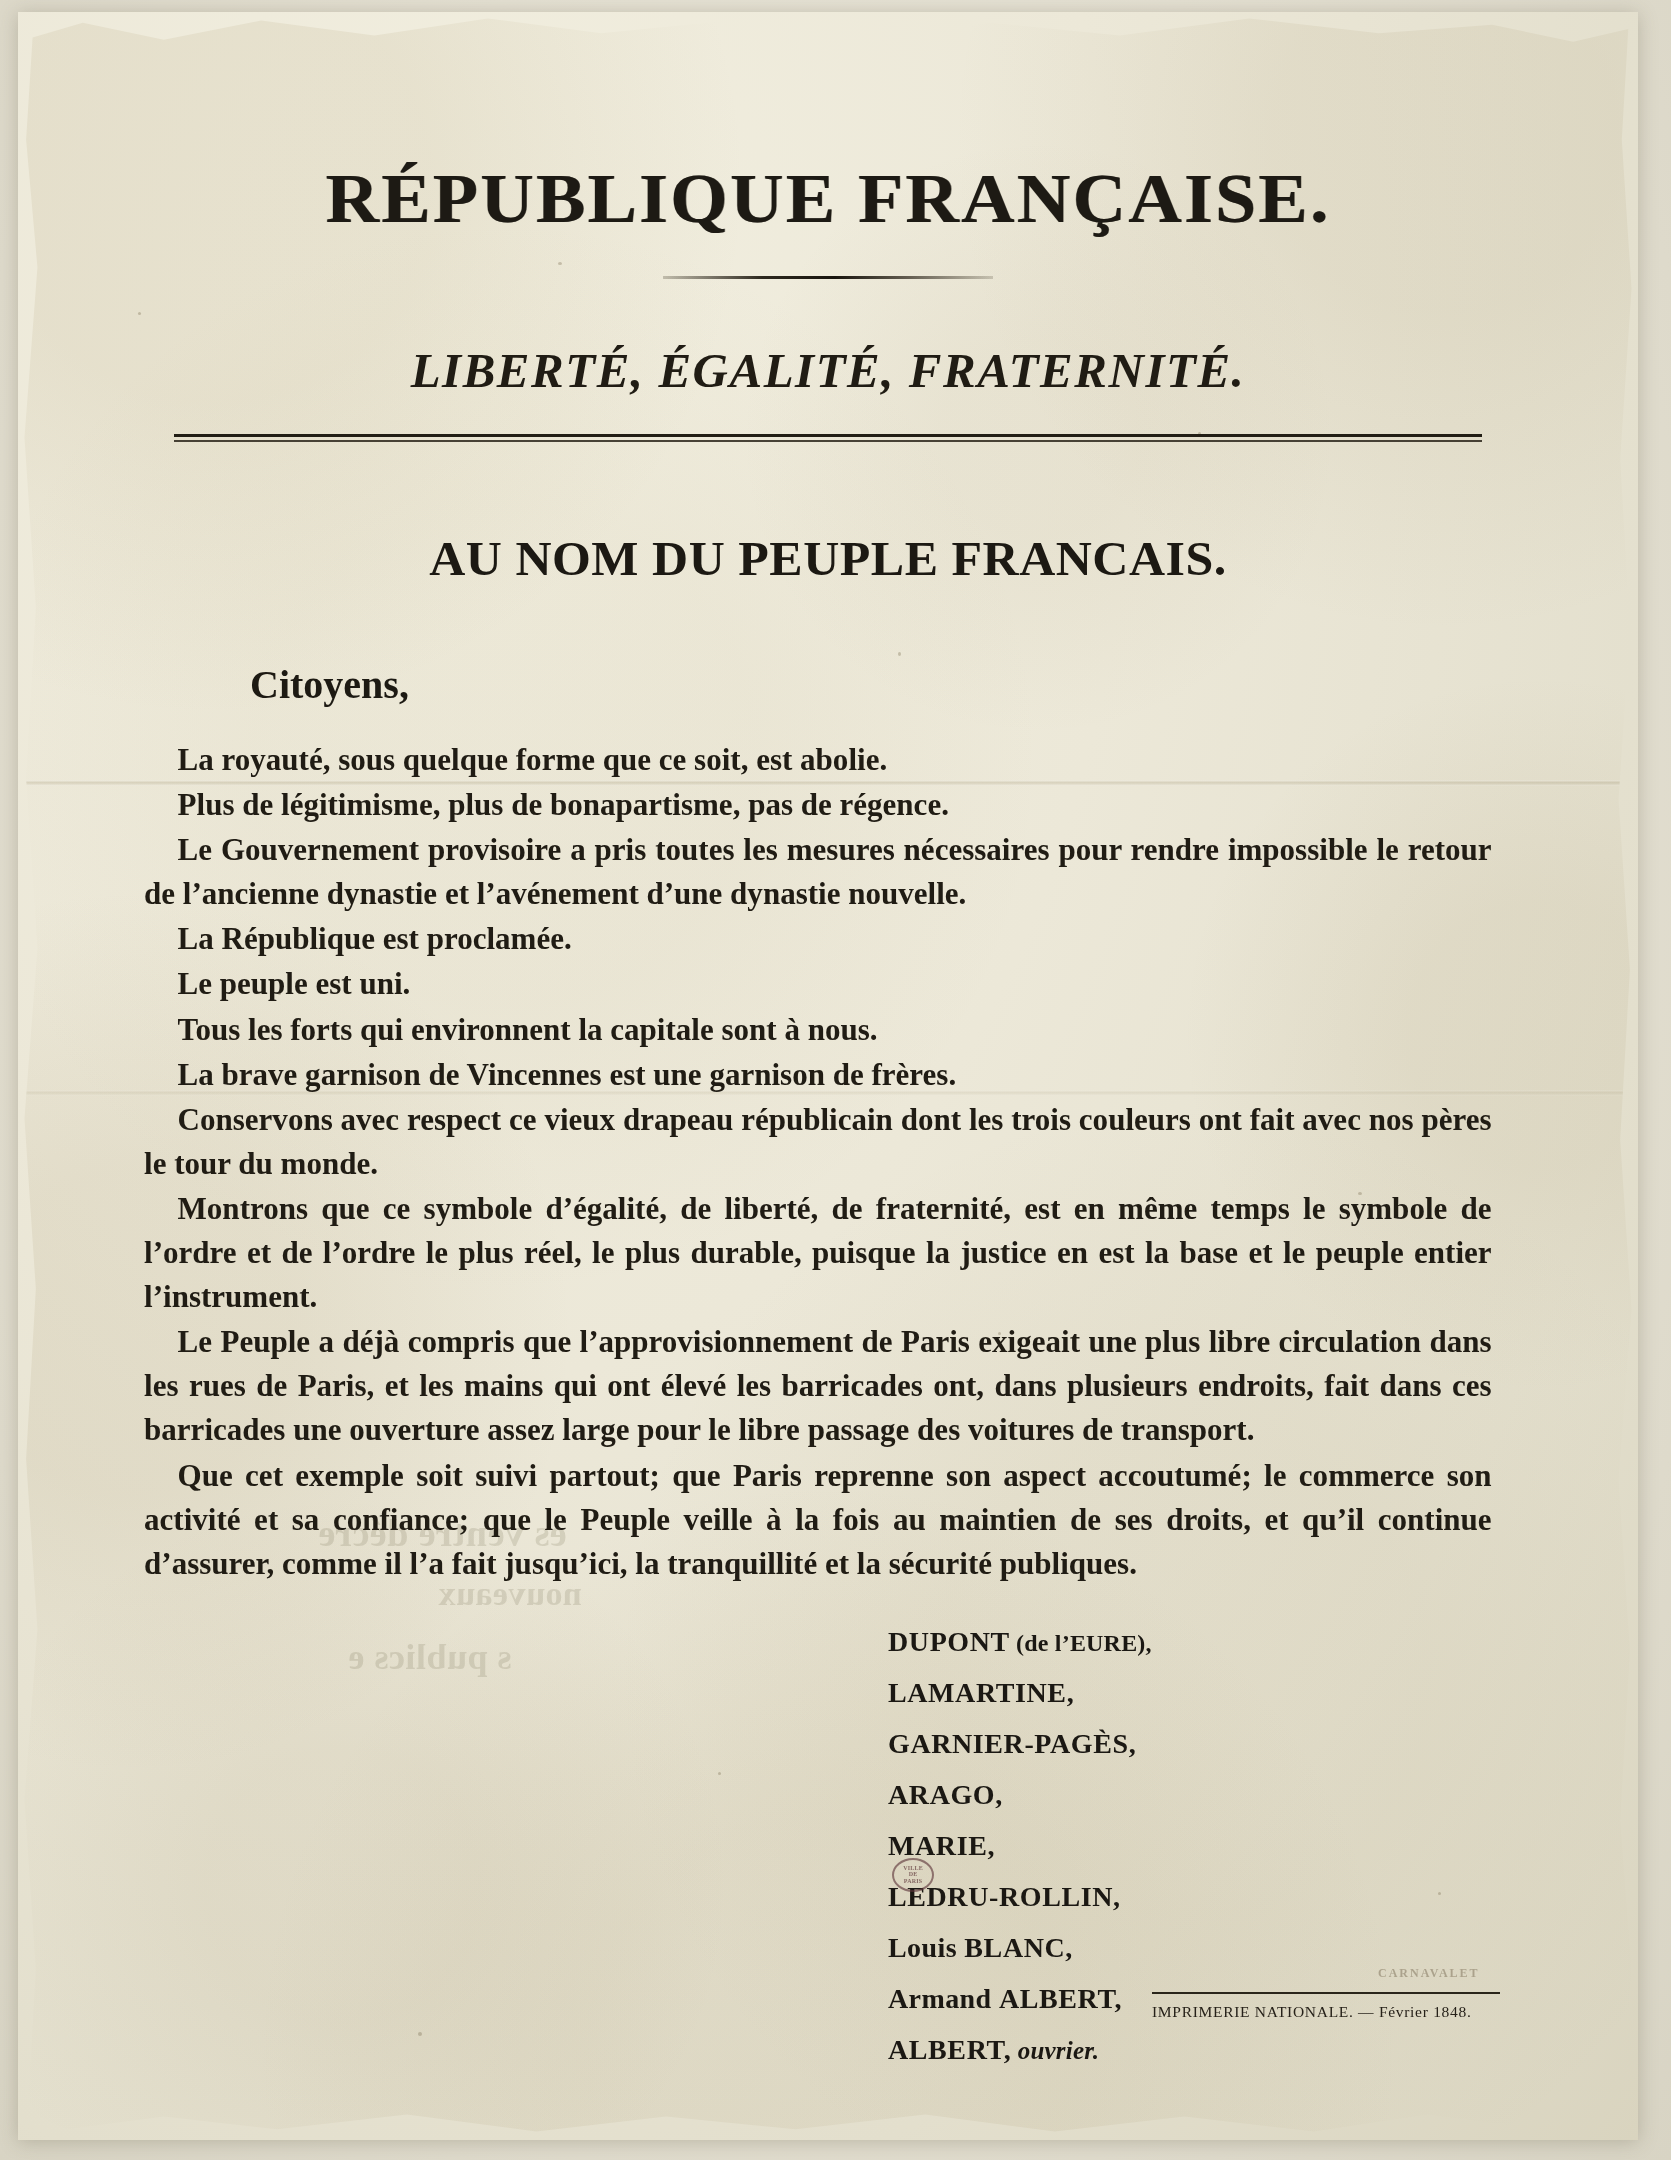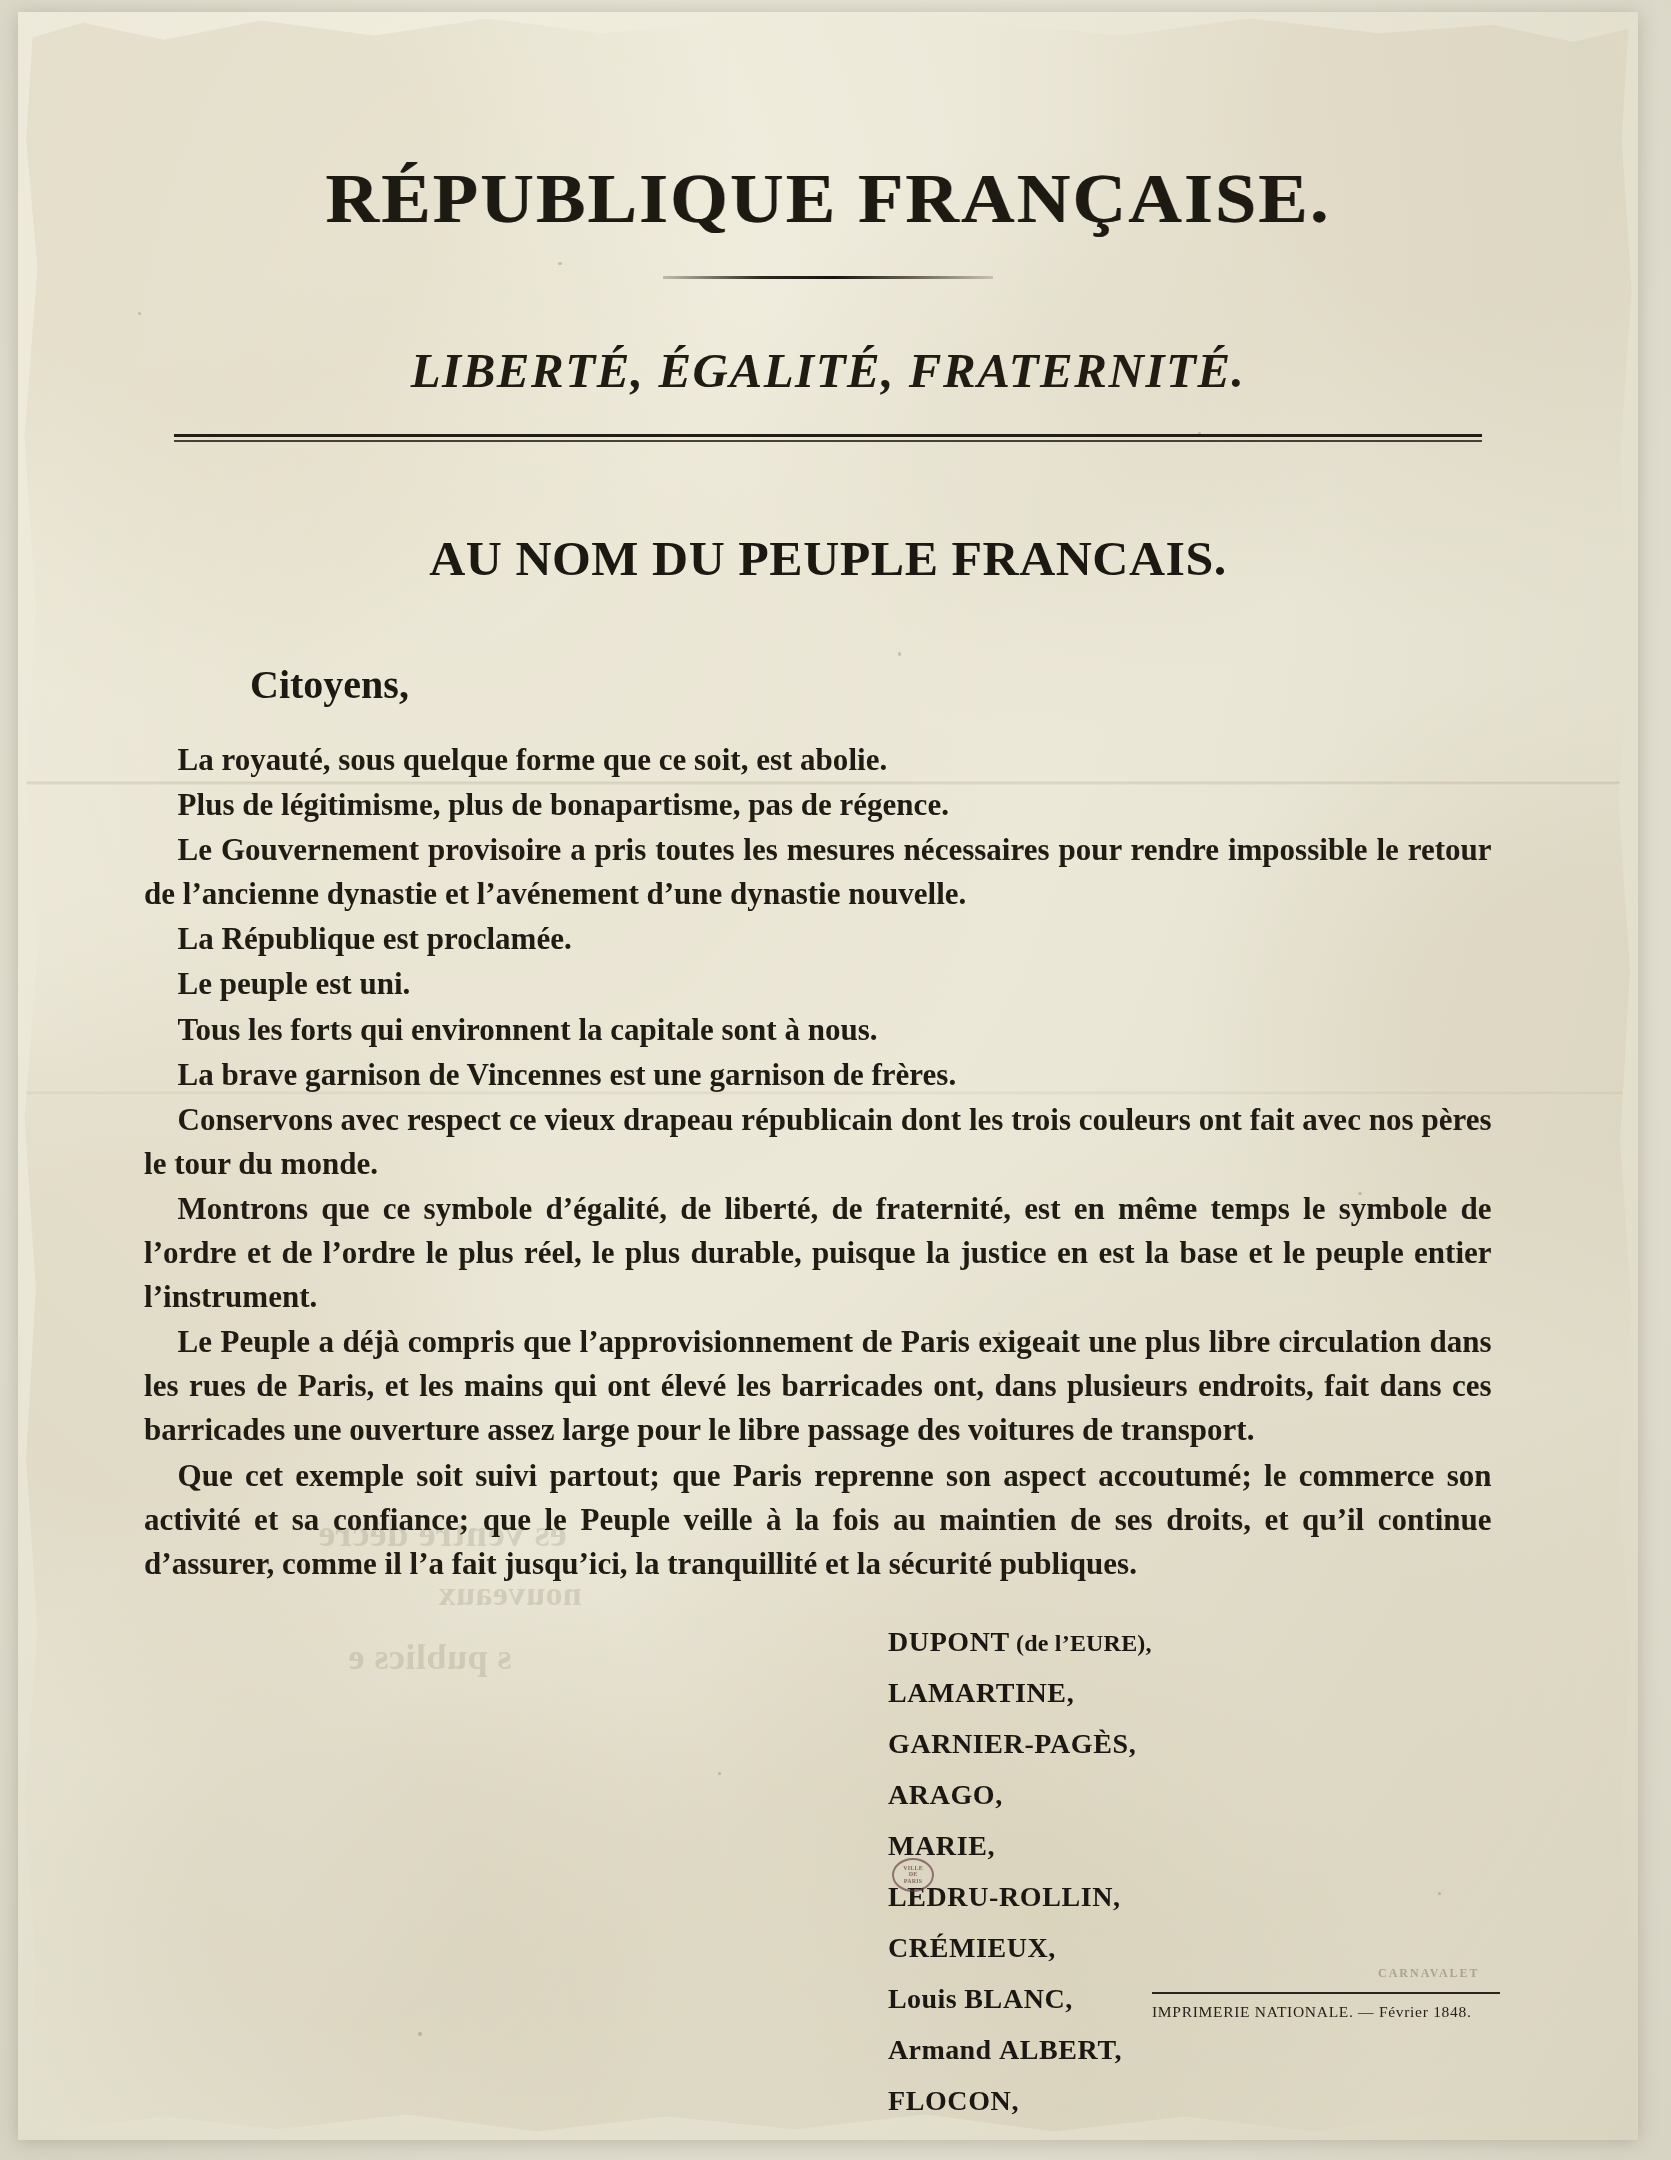--- a/index.html
+++ b/index.html
@@ -344,30 +344,24 @@
           <div class="sig">
             <span>ARAGO,</span>
           </div>
           <div class="sig">
             <span>MARIE,</span>
           </div>
           <div class="sig">
             <span>LEDRU-ROLLIN,</span>
           </div>
           <div class="sig">
-            <span>CRÉMIEUX,</span>
-          </div>
-          <div class="sig">
             <span class="sc">Louis </span><span>BLANC,</span>
           </div>
           <div class="sig">
             <span class="sc">Armand </span><span>ALBERT,</span>
-          </div>
-          <div class="sig">
-            <span>FLOCON,</span>
           </div>
           <div class="sig">
             <span>ALBERT,</span><span class="ital"> ouvrier.</span>
           </div>
         </div>
 
       </div>
 
       <div class="stamp">
         VILLE<br>DE<br>PARIS

